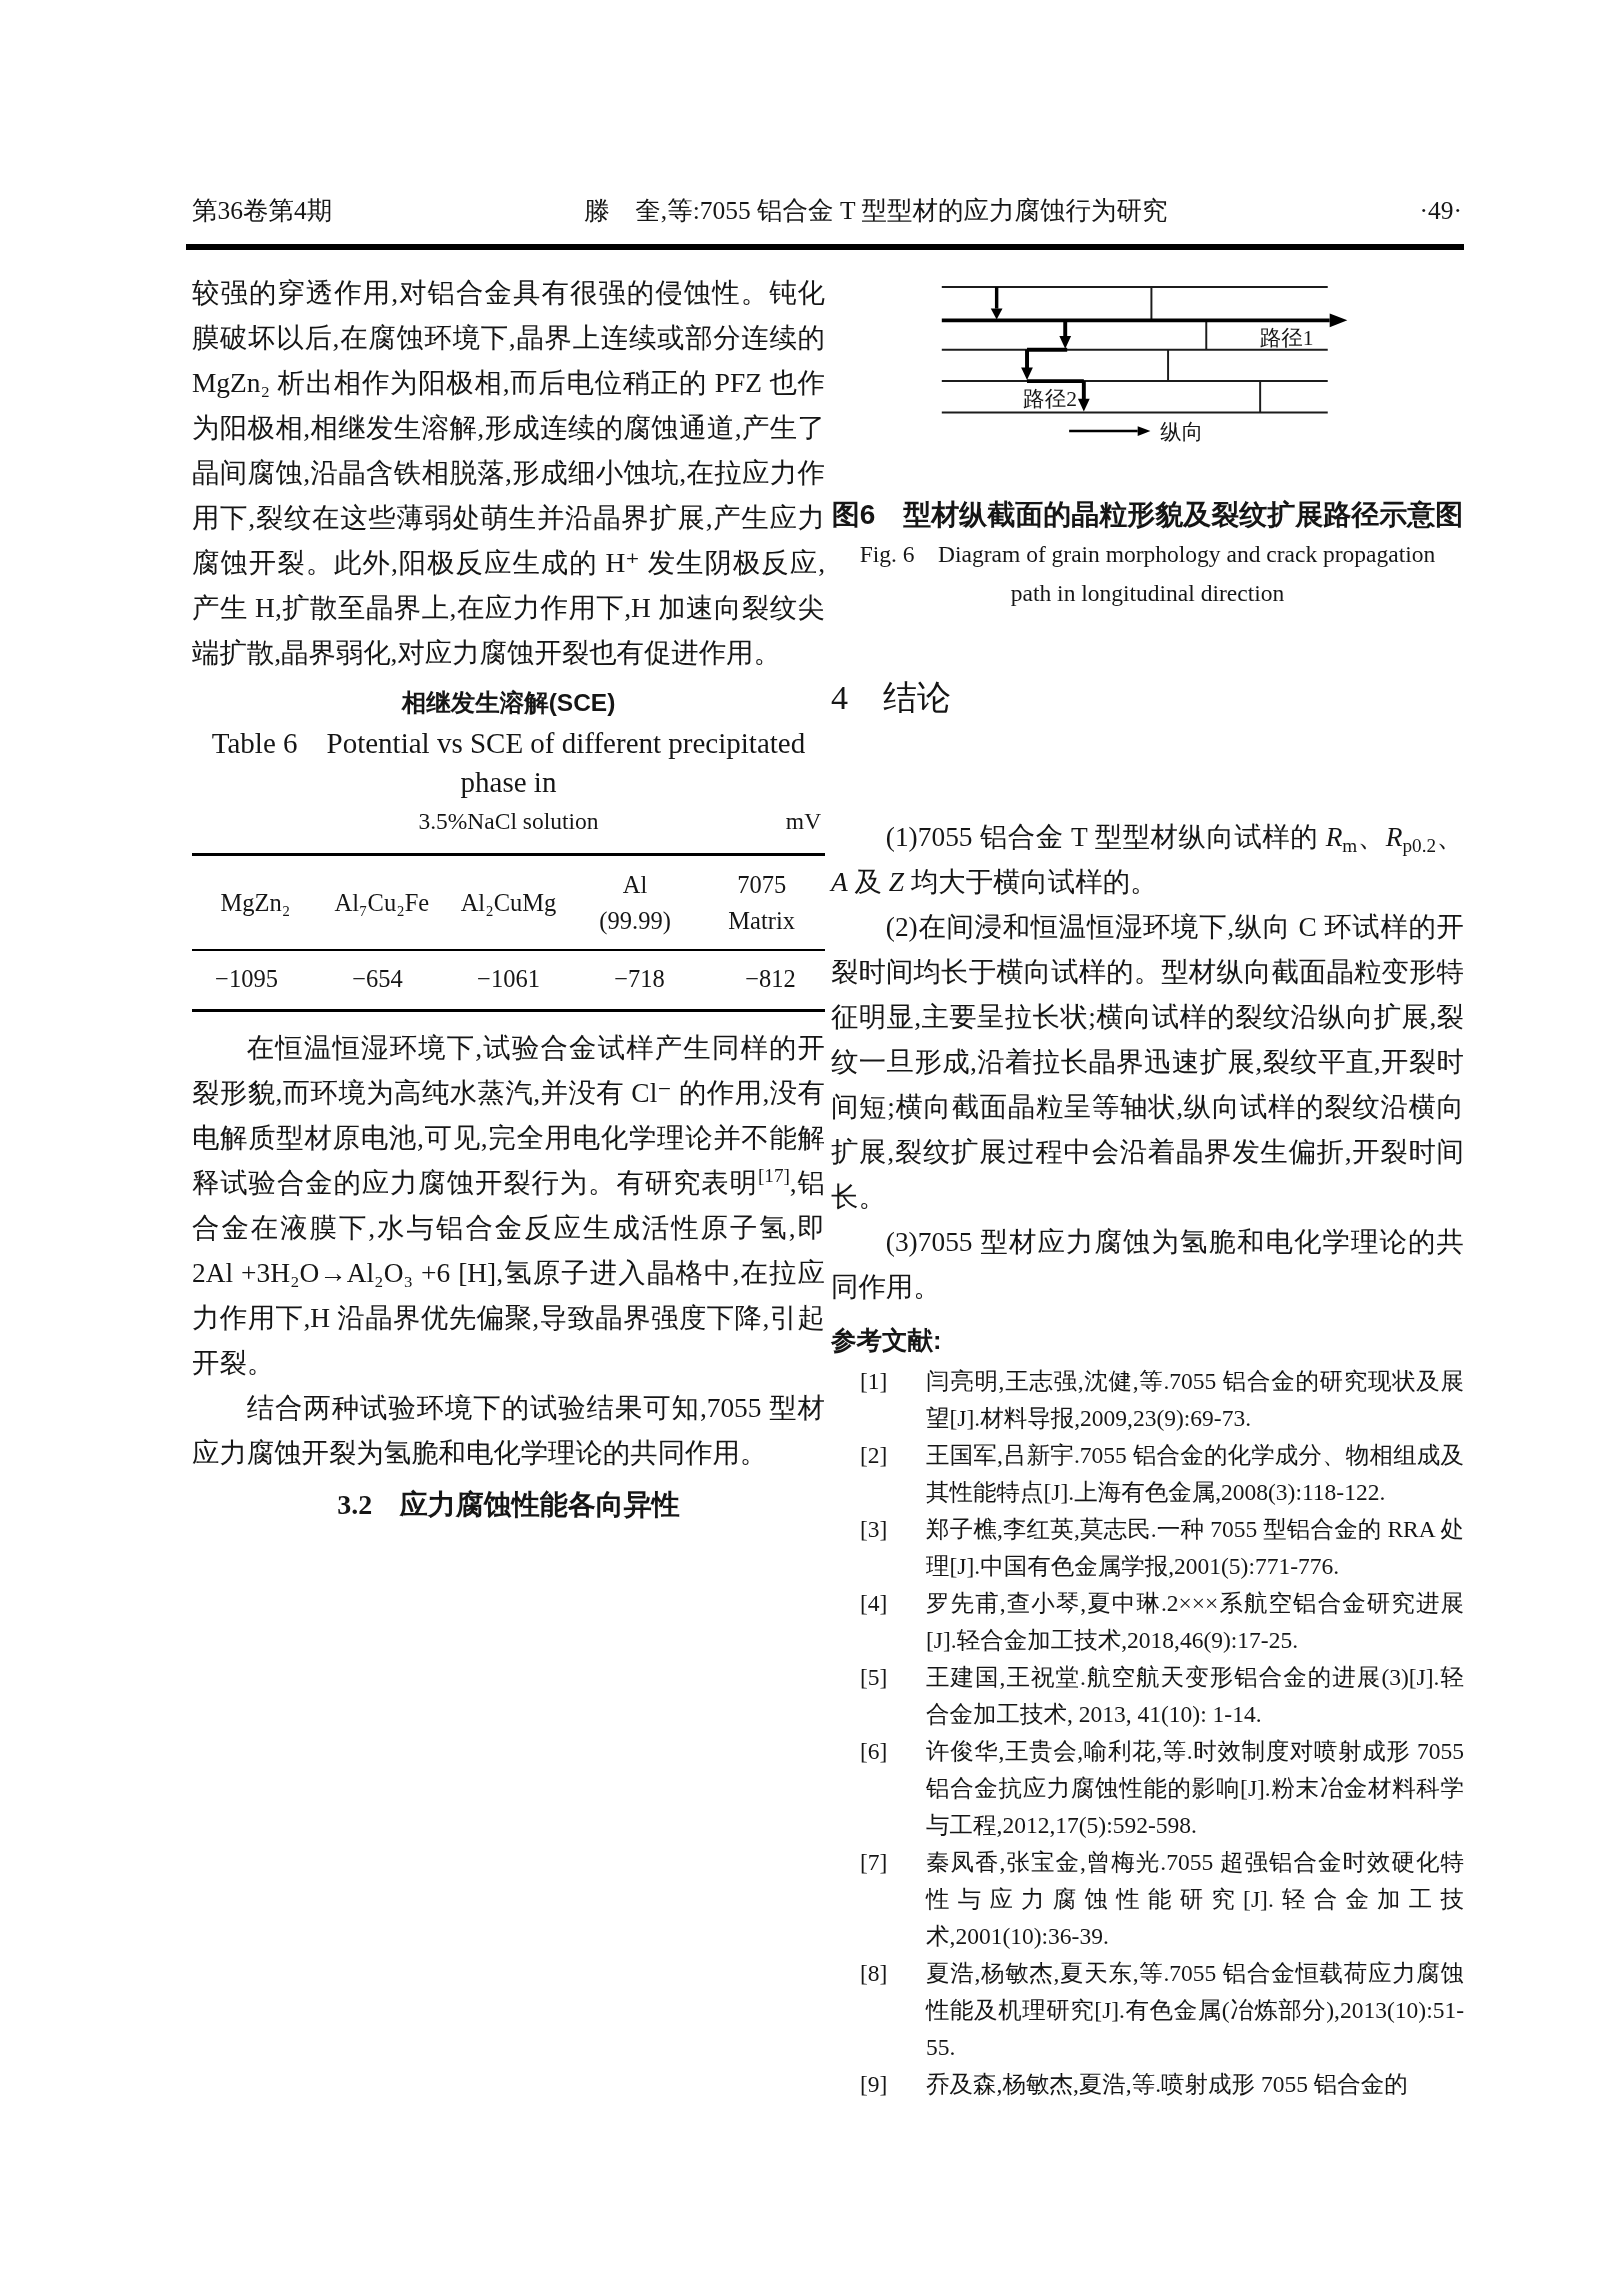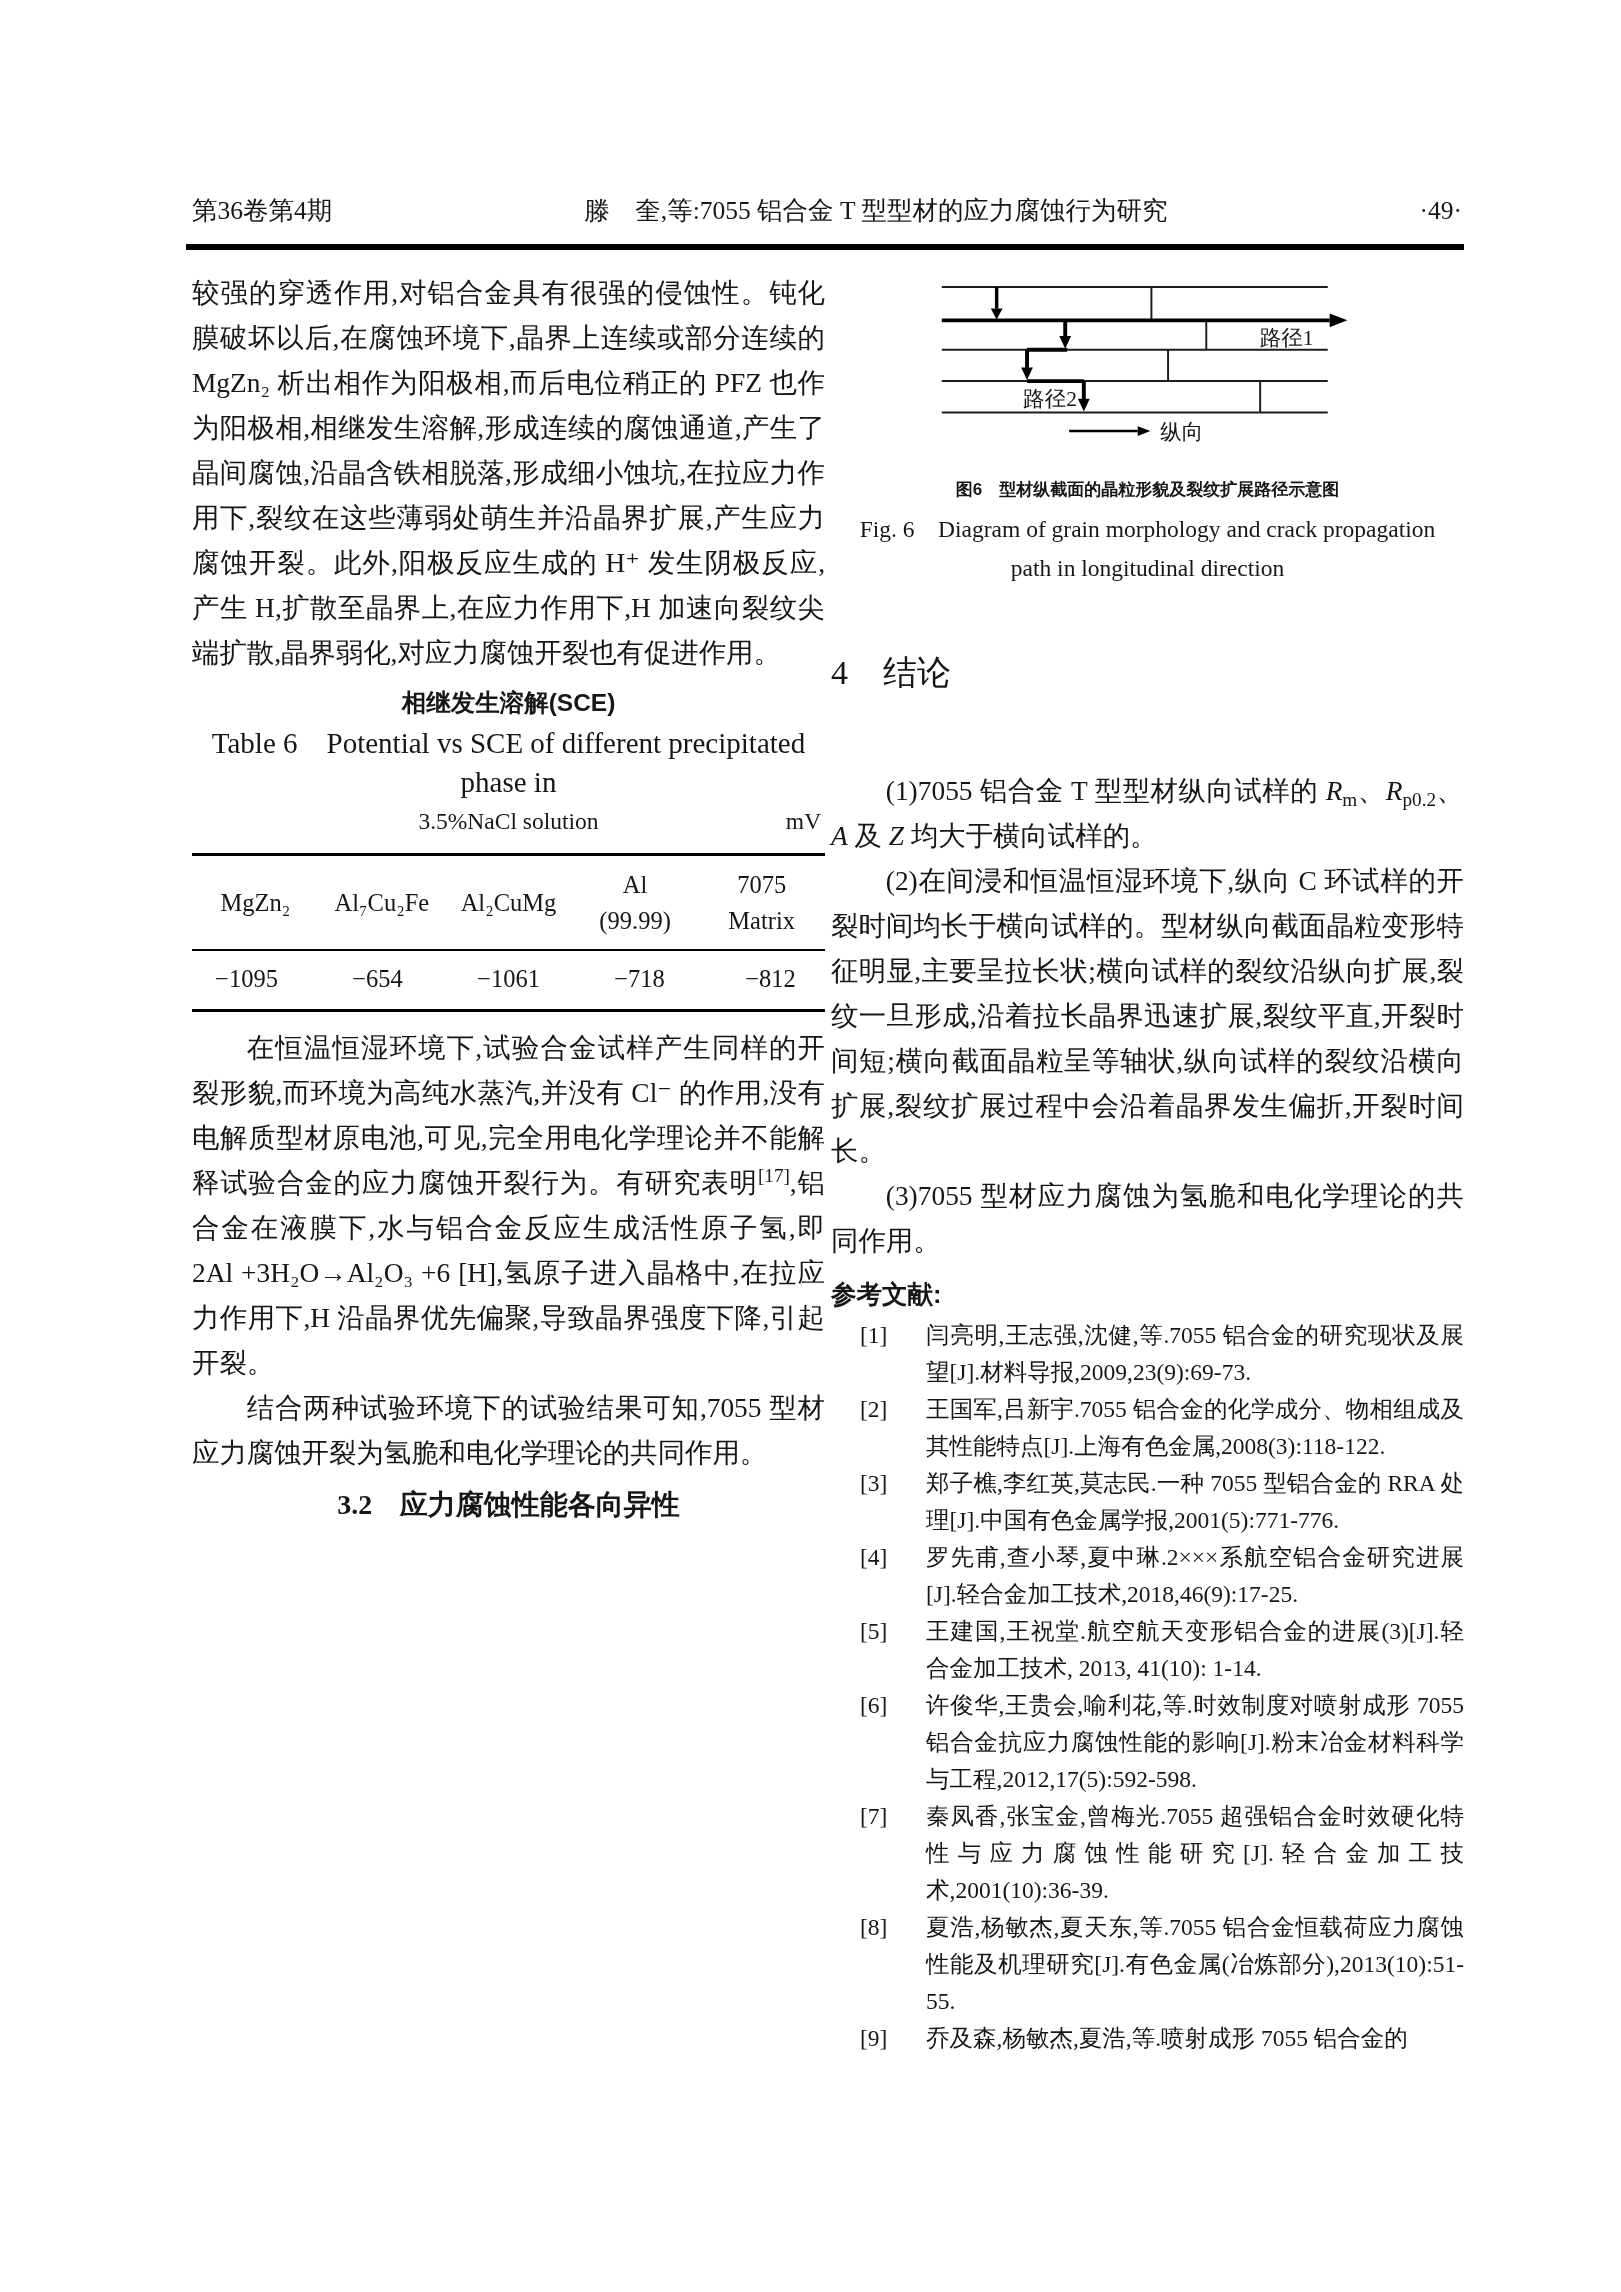--- a/index.html
+++ b/index.html
@@ -34,26 +34,26 @@
   .tcap-unit{position:absolute;right:3.9px;top:0;}
   .tbl{margin-top:11.8px;border-top:3.9px solid #000;border-bottom:3.9px solid #000;}
   .tbl-head{display:flex;align-items:center;padding:11.8px 0 9.8px;}
   .tbl-cell{flex:1;text-align:center;font-size:24.5px;line-height:36px;}
   .tbl-vals{display:flex;border-top:2px solid #000;padding:9.8px 0 11.8px;gap:22px;}
   
   .subsection{font-family:"Liberation Sans","DejaVu Sans",sans-serif;font-weight:700;
     font-size:28px;line-height:53px;text-align:center;margin-top:2px;}
   .subsection .sec-num{font-family:"Liberation Serif","DejaVu Serif",serif;margin-right:27.4px;}
   .conclusion-heading{font-size:34px;line-height:43px;font-weight:400;
-    margin-top:63px;margin-bottom:75px;text-align:left;}
+    margin-top:63px;margin-bottom:96px;text-align:left;}
   .conclusion-heading .num{margin-right:35px;}
   
   .figure-wrap{text-align:center;margin-top:5.9px;}
   .fig-cap-zh{font-family:"Liberation Sans","DejaVu Sans",sans-serif;font-weight:700;
-    font-size:17px;line-height:41px;margin-top:9px;}
+    font-size:28px;line-height:41px;margin-top:34px;}
   .fig-cap-en{font-size:23.5px;line-height:39px;text-align:center;}
   .fig-svg text{font-family:"Liberation Serif","DejaVu Serif",serif;font-size:22px;fill:#161616;}
   
   .refs-heading{font-family:"Liberation Sans","DejaVu Sans",sans-serif;font-weight:700;
     font-size:25.5px;line-height:45px;margin-top:7.8px;text-align:left;}
   .ref{position:relative;padding-left:95px;font-size:23.5px;line-height:37px;text-align:justify;}
   .ref-label{position:absolute;left:29px;top:0;}
 </style>
 </head>
 <body>

